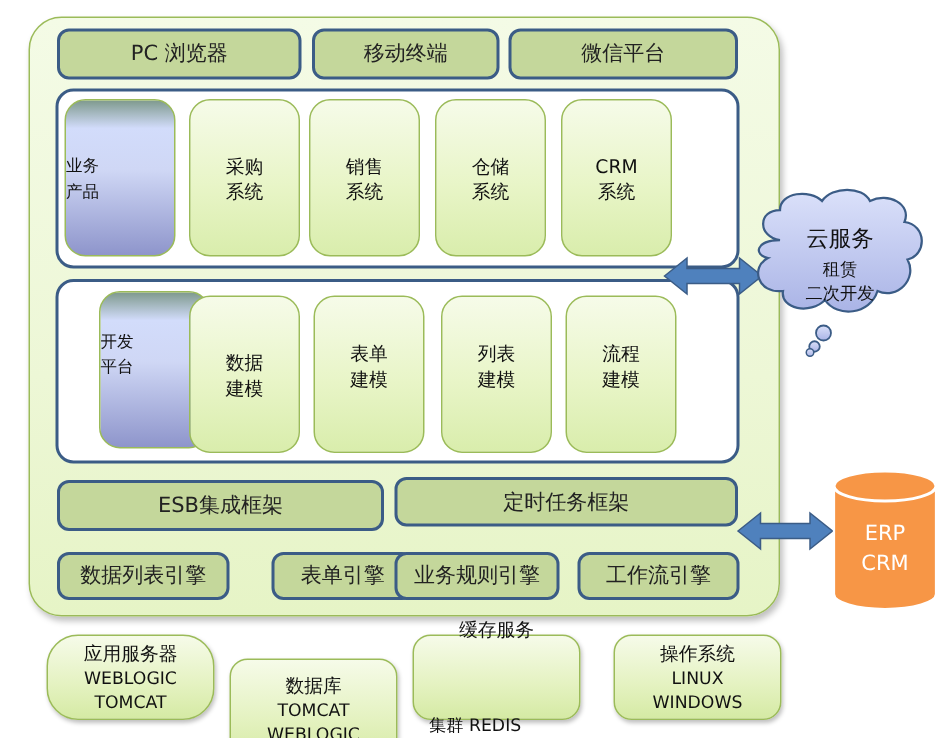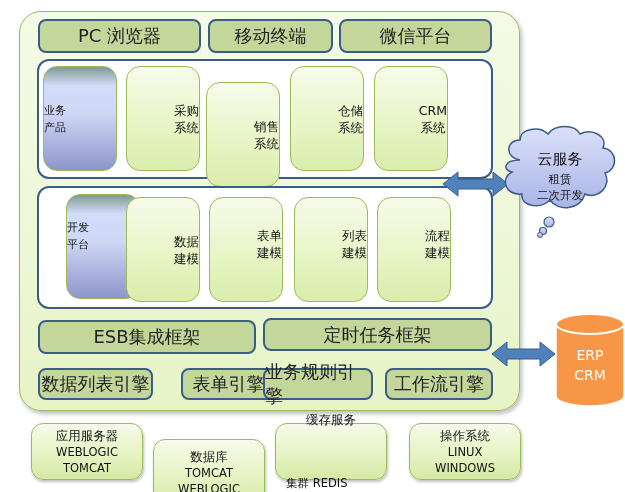--- a/index.html
+++ b/index.html
@@ -2,29 +2,29 @@
 <html><head>
 <meta charset="utf-8">
 <style>
   html, body { margin:0; padding:0; }
   body { width:625px; height:492px; position:relative; background:#ffffff; font-family:"DejaVu Sans", sans-serif; overflow:hidden; }
   .abs { position:absolute; box-sizing:border-box; }
   .outer { left:19px; top:11px; width:501px; height:400px; border:1.5px solid #9bbb59; border-radius:22px;
            background:linear-gradient(180deg,#f4fbe6 0%,#edf7d6 60%,#e6f4c6 100%);
            box-shadow:2px 3px 4px rgba(0,0,0,0.25); }
   .tbtn { border:2.5px solid #3b5c86; border-radius:8px; background:#c4d79b; color:#222;
-          display:flex; align-items:center; justify-content:center; font-size:18px; }
+          display:flex; align-items:center; justify-content:center; font-size:14px; }
   .panel { border:2px solid #3b5c86; border-radius:12px; background:#ffffff; }
   .blue { border:1.5px solid #9bbb59; border-radius:14px;
           background:linear-gradient(180deg,#7f9a8e 0%,#d2dcfb 18%,#cfd7f5 45%,#8e95cb 100%);
           display:flex; align-items:center; justify-content:flex-start; text-align:center; font-size:11px; line-height:17px; color:#111; }
   .green { border:1.5px solid #9bbb59; border-radius:14px;
            background:linear-gradient(180deg,#f6fbe9 0%,#e8f5c7 55%,#dcee b0 100%);
            background:linear-gradient(180deg,#f6fbe9 0%,#e8f5c7 55%,#d9edac 100%);
-           display:flex; align-items:center; justify-content:flex-end; text-align:center; font-size:12.5px; line-height:17px; color:#111; }
+           display:flex; align-items:center; justify-content:center; text-align:center; font-size:12.5px; line-height:17px; color:#111; }
   .bot { border:1.5px solid #9bbb59; border-radius:12px;
          background:linear-gradient(180deg,#f6fbe9 0%,#e4f2c0 60%,#d5ea a4 100%);
          background:linear-gradient(180deg,#f6fbe9 0%,#e4f2c0 60%,#d5eaa4 100%);
          box-shadow:1px 2px 3px rgba(0,0,0,0.25);
          display:flex; flex-direction:column; align-items:center; justify-content:center; font-size:11.5px; line-height:16px; color:#111; }
   .bot .cap { font-size:12.5px; }
   .cache-line { align-self:flex-start; padding-left:10px; }
   svg text { font-family:"DejaVu Sans", sans-serif; }
 </style>
 </head>
@@ -48,21 +48,21 @@
       <div>业务</div>
       <div>产品</div>
     </div>
 </div>
 <div class="abs green" style="left:126px;top:66px;width:74px;height:105px;">
   <div>
       <div>采购</div>
       <div>系统</div>
     </div>
 </div>
-<div class="abs green" style="left:206px;top:66px;width:74px;height:105px;margin-top:16px;">
+<div class="abs green" style="left:206px;top:66px;width:74px;height:105px;">
   <div>
       <div>销售</div>
       <div>系统</div>
     </div>
 </div>
 <div class="abs green" style="left:290px;top:66px;width:74px;height:105px;">
   <div>
       <div>仓储</div>
       <div>系统</div>
     </div>
@@ -119,21 +119,21 @@
 <div class="abs tbtn" style="left:161px;top:368px;width:95px;height:32px;margin-left:20px;">
     <span>表单引擎</span>
   </div>
 <div class="abs tbtn" style="left:263px;top:368px;width:110px;height:32px;">
     <span>业务规则引擎</span>
   </div>
 <div class="abs tbtn" style="left:385px;top:368px;width:108px;height:32px;">
     <span>工作流引擎</span>
   </div>
 
-<div class="abs bot" style="left:31px;top:423px;width:112px;height:57px;">
+<div class="abs bot" style="left:31px;top:423px;width:112px;height:57px;border-radius:21px;">
   <div class="cap">应用服务器</div>
   <div>WEBLOGIC</div>
   <div>TOMCAT</div>
 </div>
 <div class="abs bot" style="left:153px;top:423px;width:112px;height:68px;margin-top:16px;">
   <div class="cap">数据库</div>
   <div>TOMCAT</div>
   <div>WEBLOGIC</div>
 </div>
 <div class="abs bot" style="left:275px;top:423px;width:112px;height:57px;gap:47px;">

